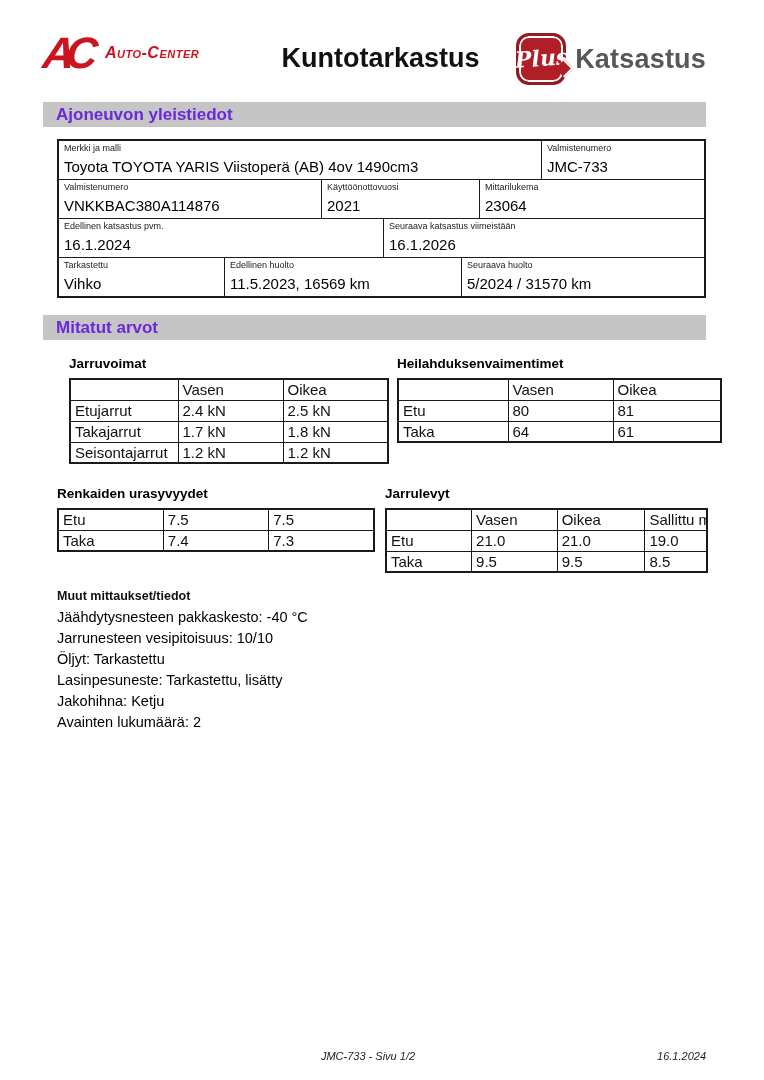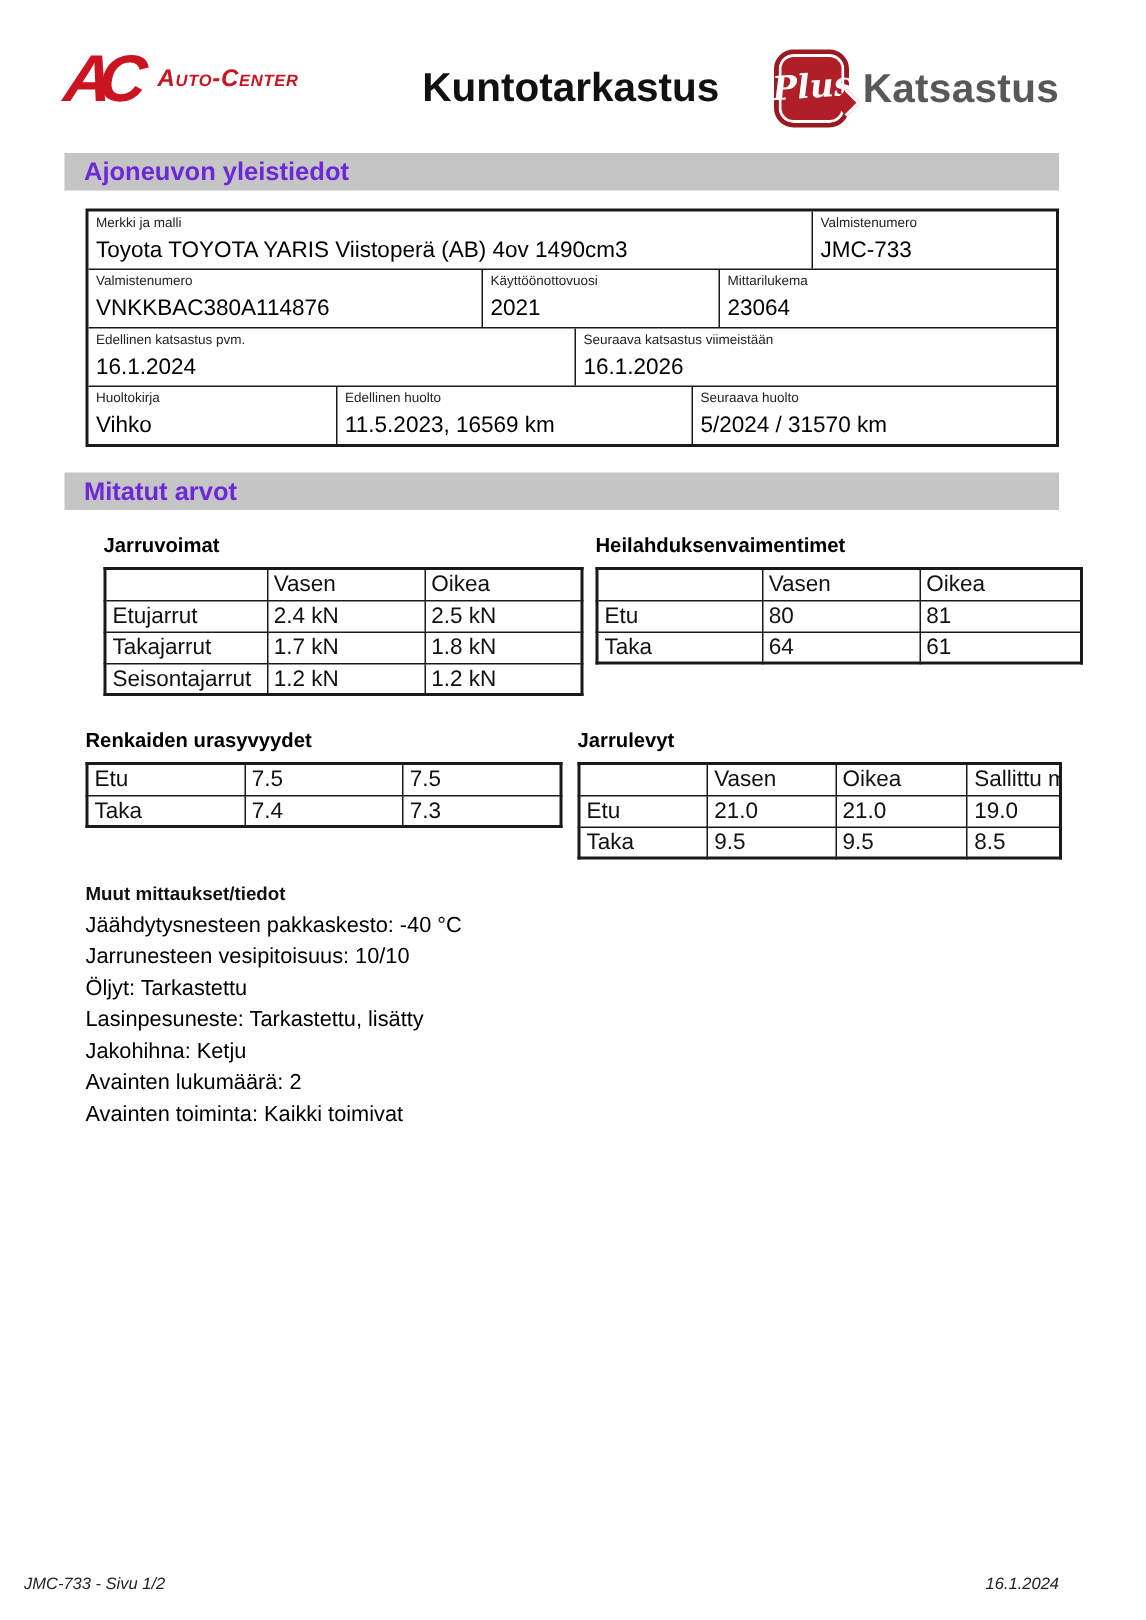--- a/index.html
+++ b/index.html
@@ -75,21 +75,21 @@
   }
   .mtable th.wrap { white-space:normal; line-height:17px; }
 
   
   .other { margin-top:16px; padding-left:14px; }
   .other-title { font-weight:700; font-size:12.5px; margin-bottom:4px; }
   .other-line { font-size:14.5px; line-height:21px; color:#000; }
 
   
   .footer { position:absolute; left:0; right:0; bottom:30px; font-style:italic; font-size:11px; color:#222; }
-  .footer-center { position:absolute; left:16px; right:44px; }
+  .footer-center { position:absolute; left:16px; right:44px; text-align:center; }
   .footer-right { position:absolute; right:58px; }
 </style>
 </head>
 <body>
 
 <div class="page">
   <div class="content">
 
     <div class="header">
       <div class="ac-logo">
@@ -139,21 +139,21 @@
           <div class="ilabel">Edellinen katsastus pvm.</div>
           <div class="ivalue">16.1.2024</div>
         </div>
         <div class="icell">
           <div class="ilabel">Seuraava katsastus viimeistään</div>
           <div class="ivalue">16.1.2026</div>
         </div>
       </div>
       <div class="irow">
         <div class="icell" style="width:166px">
-          <div class="ilabel">Huoltokirja</div>
+          <div class="ilabel">Tarkastettu</div>
           <div class="ivalue">Vihko</div>
         </div>
         <div class="icell" style="width:237px">
           <div class="ilabel">Edellinen huolto</div>
           <div class="ivalue">11.5.2023, 16569 km</div>
         </div>
         <div class="icell">
           <div class="ilabel">Seuraava huolto</div>
           <div class="ivalue">5/2024 / 31570 km</div>
         </div>
@@ -262,21 +262,20 @@
     </div>
 
     <div class="other">
       <div class="other-title">Muut mittaukset/tiedot</div>
       <div class="other-line">Jäähdytysnesteen pakkaskesto: -40 °C</div>
       <div class="other-line">Jarrunesteen vesipitoisuus: 10/10</div>
       <div class="other-line">Öljyt: Tarkastettu</div>
       <div class="other-line">Lasinpesuneste: Tarkastettu, lisätty</div>
       <div class="other-line">Jakohihna: Ketju</div>
       <div class="other-line">Avainten lukumäärä: 2</div>
-      <div class="other-line">Avainten toiminta: Kaikki toimivat</div>
     </div>
 
   </div>
 
   <div class="footer">
     <span class="footer-center">JMC-733 - Sivu 1/2</span>
     <span class="footer-right">16.1.2024</span>
   </div>
 </div>
 

